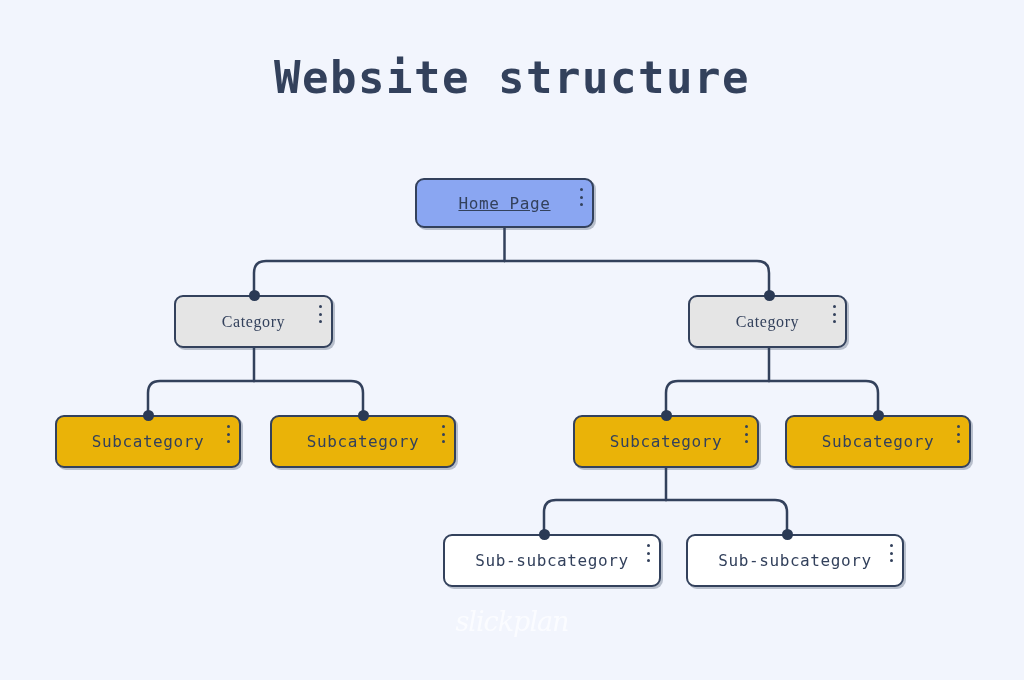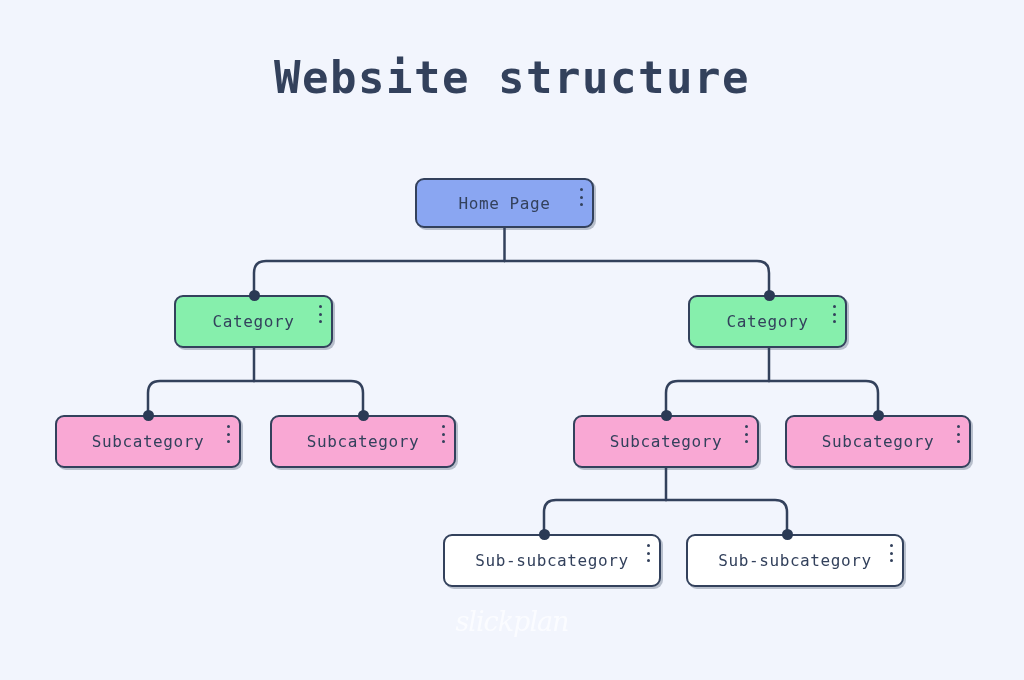--- a/index.html
+++ b/index.html
@@ -61,22 +61,22 @@
     box-shadow: 2px 2px 0 rgba(51,65,92,0.30);
     white-space: nowrap;
     z-index: 5;
   }
 
   .node .label {
     pointer-events: none;
   }
 
   .node.home      { background: #8aa6f2; }
-  .node.category  { background: #86efac; }
-  .node.sub       { background: #f9a8d4; text-align: right; }
+  .node.category  { background: #e5e5e5; font-family: Liberation Serif, serif; }
+  .node.sub       { background: #eab308; text-align: right; }
   .node.subsub    { background: #ffffff; margin-left: 8px; }
 
   
   .kebab {
     position: absolute;
     right: 9px;
     top: 8px;
     width: 4px;
     height: 18px;
     display: flex;
@@ -134,21 +134,21 @@
       <path d="M 254 381 L 351 381 Q 363 381 363 393 L 363 415" fill="none" stroke="#33415c" stroke-width="2.5" stroke-linecap="round"></path>
       <path d="M 769 348 L 769 381" fill="none" stroke="#33415c" stroke-width="2.5" stroke-linecap="round"></path>
       <path d="M 769 381 L 678 381 Q 666 381 666 393 L 666 415" fill="none" stroke="#33415c" stroke-width="2.5" stroke-linecap="round"></path>
       <path d="M 769 381 L 866 381 Q 878 381 878 393 L 878 415" fill="none" stroke="#33415c" stroke-width="2.5" stroke-linecap="round"></path>
       <path d="M 666 468 L 666 500" fill="none" stroke="#33415c" stroke-width="2.5" stroke-linecap="round"></path>
       <path d="M 666 500 L 556 500 Q 544 500 544 512 L 544 534" fill="none" stroke="#33415c" stroke-width="2.5" stroke-linecap="round"></path>
       <path d="M 666 500 L 775 500 Q 787 500 787 512 L 787 534" fill="none" stroke="#33415c" stroke-width="2.5" stroke-linecap="round"></path>
     </svg>
 
   <div id="nodes-layer">
-      <div class="node home" style="left: 415px; top: 178px; width: 179px; height: 50px;">
+      <div class="node home" style="left: 415px; top: 178px; width: 179px; height: 50px; text-decoration: underline;">
         <span class="label">Home Page</span>
         <span class="kebab">
           <i></i>
           <i></i>
           <i></i>
         </span>
       </div>
       <div class="node category" style="left: 174px; top: 295px; width: 159px; height: 53px;">
         <span class="label">Category</span>
         <span class="kebab">

